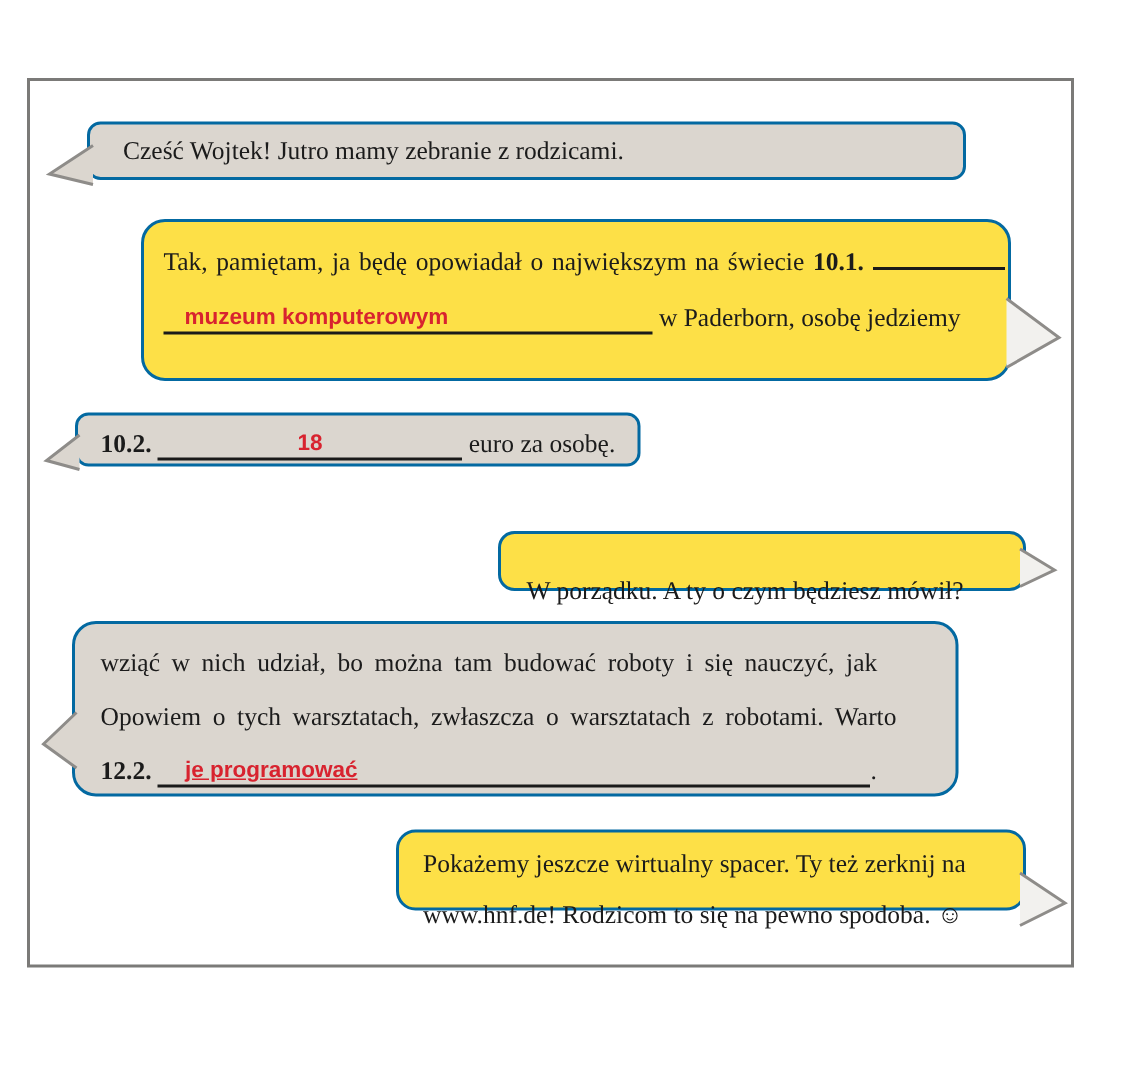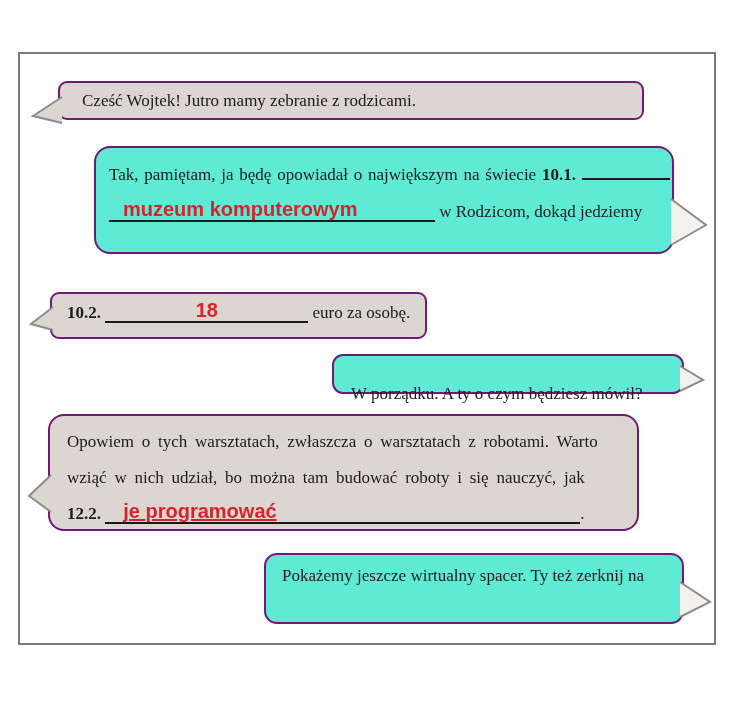--- a/index.html
+++ b/index.html
@@ -6,74 +6,74 @@
   body{
     width:755px;height:727px;position:relative;background:#ffffff;
     font-family:"Liberation Serif","DejaVu Serif",serif;color:#1b1b1b;
     overflow:hidden;
   }
   .page{
     position:absolute;left:18px;top:52px;width:694px;height:589px;
     border:2px solid #7b7a78;background:#ffffff;
   }
   .bubble{
-    position:absolute;border:2px solid #701a75;box-sizing:border-box;
+    position:absolute;border:2px solid #0369a1;box-sizing:border-box;
   }
   .bubble.left-speaker{background:#dbd6cf;}
-  .bubble.right-speaker{background:#5eead4;}
+  .bubble.right-speaker{background:#fde047;}
   .tail{position:absolute;overflow:visible;}
   .line{white-space:nowrap;font-size:17px;}
   .bold{font-weight:bold;}
   .blank{
     display:inline-block;border-bottom:2px solid #1a1a1a;
     vertical-align:baseline;height:1.05em;line-height:1.05em;
   }
   .answer{
     font-family:"Liberation Sans","DejaVu Sans",sans-serif;
-    font-weight:bold;font-size:20px;color:#d8232f;
+    font-weight:bold;font-size:15px;color:#d8232f;
     position:relative;top:-1px;white-space:nowrap;
   }
 
   
   #b1{left:38px;top:27px;width:586px;height:39px;border-radius:9px;}
   #b1 .line{line-height:35px;padding-left:22px;}
   #b1 .tail{left:-29px;top:13px;}
 
   
   #b2{left:74px;top:92px;width:580px;height:108px;border-radius:16px;}
   #b2 .inner{padding:8px 18px 0 13px;}
   #b2 .line{line-height:37px;}
   #b2 .ws1{word-spacing:1.5px;}
   #b2 .tail{right:-37px;top:50px;}
   #b2 .blank1{width:88px;}
   #b2 .blank2{width:326px;}
   #b2 .blank2 .answer{padding-left:14px;}
 
   
-  #b3{left:30px;top:238px;width:377px;height:47px;border-radius:9px;}
+  #b3{left:30px;top:221px;width:377px;height:36px;border-radius:9px;}
   #b3 .line{line-height:37px;padding-left:15px;}
   #b3 .tail{left:-23px;top:12px;}
   #b3 .blank3{width:203px;text-align:center;}
 
   
   #b4{left:312px;top:300px;width:352px;height:40px;border-radius:11px;}
   #b4 .line{line-height:36px;padding-left:17px;margin-top:20px;}
   #b4 .tail{right:-23px;top:9px;}
 
   
   #b5{left:28px;top:360px;width:591px;height:117px;border-radius:16px;}
   #b5 .inner{padding:8px 17px 0 17px;}
   #b5 .line{line-height:36px;}
   #b5 .ws2{word-spacing:3.5px;}
   #b5 .tail{left:-23px;top:58px;}
   #b5 .blank4{width:475px;}
   #b5 .blank4 .answer{padding-left:18px;text-decoration:underline;}
 
   
-  #b6{left:244px;top:499px;width:420px;height:71px;border-radius:13px;font-family:Liberation Serif, serif;}
+  #b6{left:244px;top:499px;width:420px;height:54px;border-radius:13px;font-family:Liberation Serif, serif;}
   #b6 .inner{padding:4px 0 0 16px;}
   #b6 .line{line-height:34px;}
   #b6 .tail{right:-31px;top:26px;}
 </style>
 </head>
 <body>
 
 <div class="page">
 
   <div class="bubble left-speaker" id="b1">
@@ -90,21 +90,21 @@
       <path d="M2,1 L37,27 L2,47" fill="#f2f1ee" stroke="#8e8c89" stroke-width="2"></path>
     </svg>
     <div class="inner">
       <div class="line ws1">
         <span>Tak, pamiętam, ja będę opowiadał o największym na świecie</span>
         <span class="bold">10.1.</span>
         <span class="blank blank1"></span>
       </div>
       <div class="line">
         <span class="blank blank2"><span class="answer">muzeum komputerowym</span></span>
-        <span>w Rodzicom, dokąd jedziemy</span>
+        <span>w Paderborn, osobę jedziemy</span>
       </div>
     </div>
   </div>
 
   <div class="bubble left-speaker" id="b3">
     <svg class="tail" width="26" height="26">
       <path d="M24,1 L2,18 L24,24" fill="#dbd6cf" stroke="#8e8c89" stroke-width="2"></path>
     </svg>
     <div class="line">
       <span class="bold">10.2.</span>
@@ -121,36 +121,39 @@
       <span>W porządku. A ty o czym będziesz mówił?</span>
     </div>
   </div>
 
   <div class="bubble left-speaker" id="b5">
     <svg class="tail" width="26" height="40">
       <path d="M24,1 L2,22 L24,38" fill="#dbd6cf" stroke="#8e8c89" stroke-width="2"></path>
     </svg>
     <div class="inner">
       <div class="line ws2">
-        <span>Opowiem o tych warsztatach, zwłaszcza o warsztatach z robotami. Warto</span>
+        <span>wziąć w nich udział, bo można tam budować roboty i się nauczyć, jak</span>
       </div>
       <div class="line ws2">
-        <span>wziąć w nich udział, bo można tam budować roboty i się nauczyć, jak</span>
+        <span>Opowiem o tych warsztatach, zwłaszcza o warsztatach z robotami. Warto</span>
       </div>
       <div class="line">
         <span class="bold">12.2.</span>
         <span class="blank blank4"><span class="answer">je programować</span></span><span>.</span>
       </div>
     </div>
   </div>
 
   <div class="bubble right-speaker" id="b6">
     <svg class="tail" width="34" height="38">
       <path d="M1,1 L31,21 L1,36" fill="#f2f1ee" stroke="#8e8c89" stroke-width="2"></path>
     </svg>
     <div class="inner">
       <div class="line">
         <span>Pokażemy jeszcze wirtualny spacer. Ty też zerknij na</span>
       </div>
+      <div class="line">
+        <span>www.hnf.de! Rodzicom to się na pewno spodoba. ☺</span>
+      </div>
     </div>
   </div>
 
 </div>
 
 </body></html>

